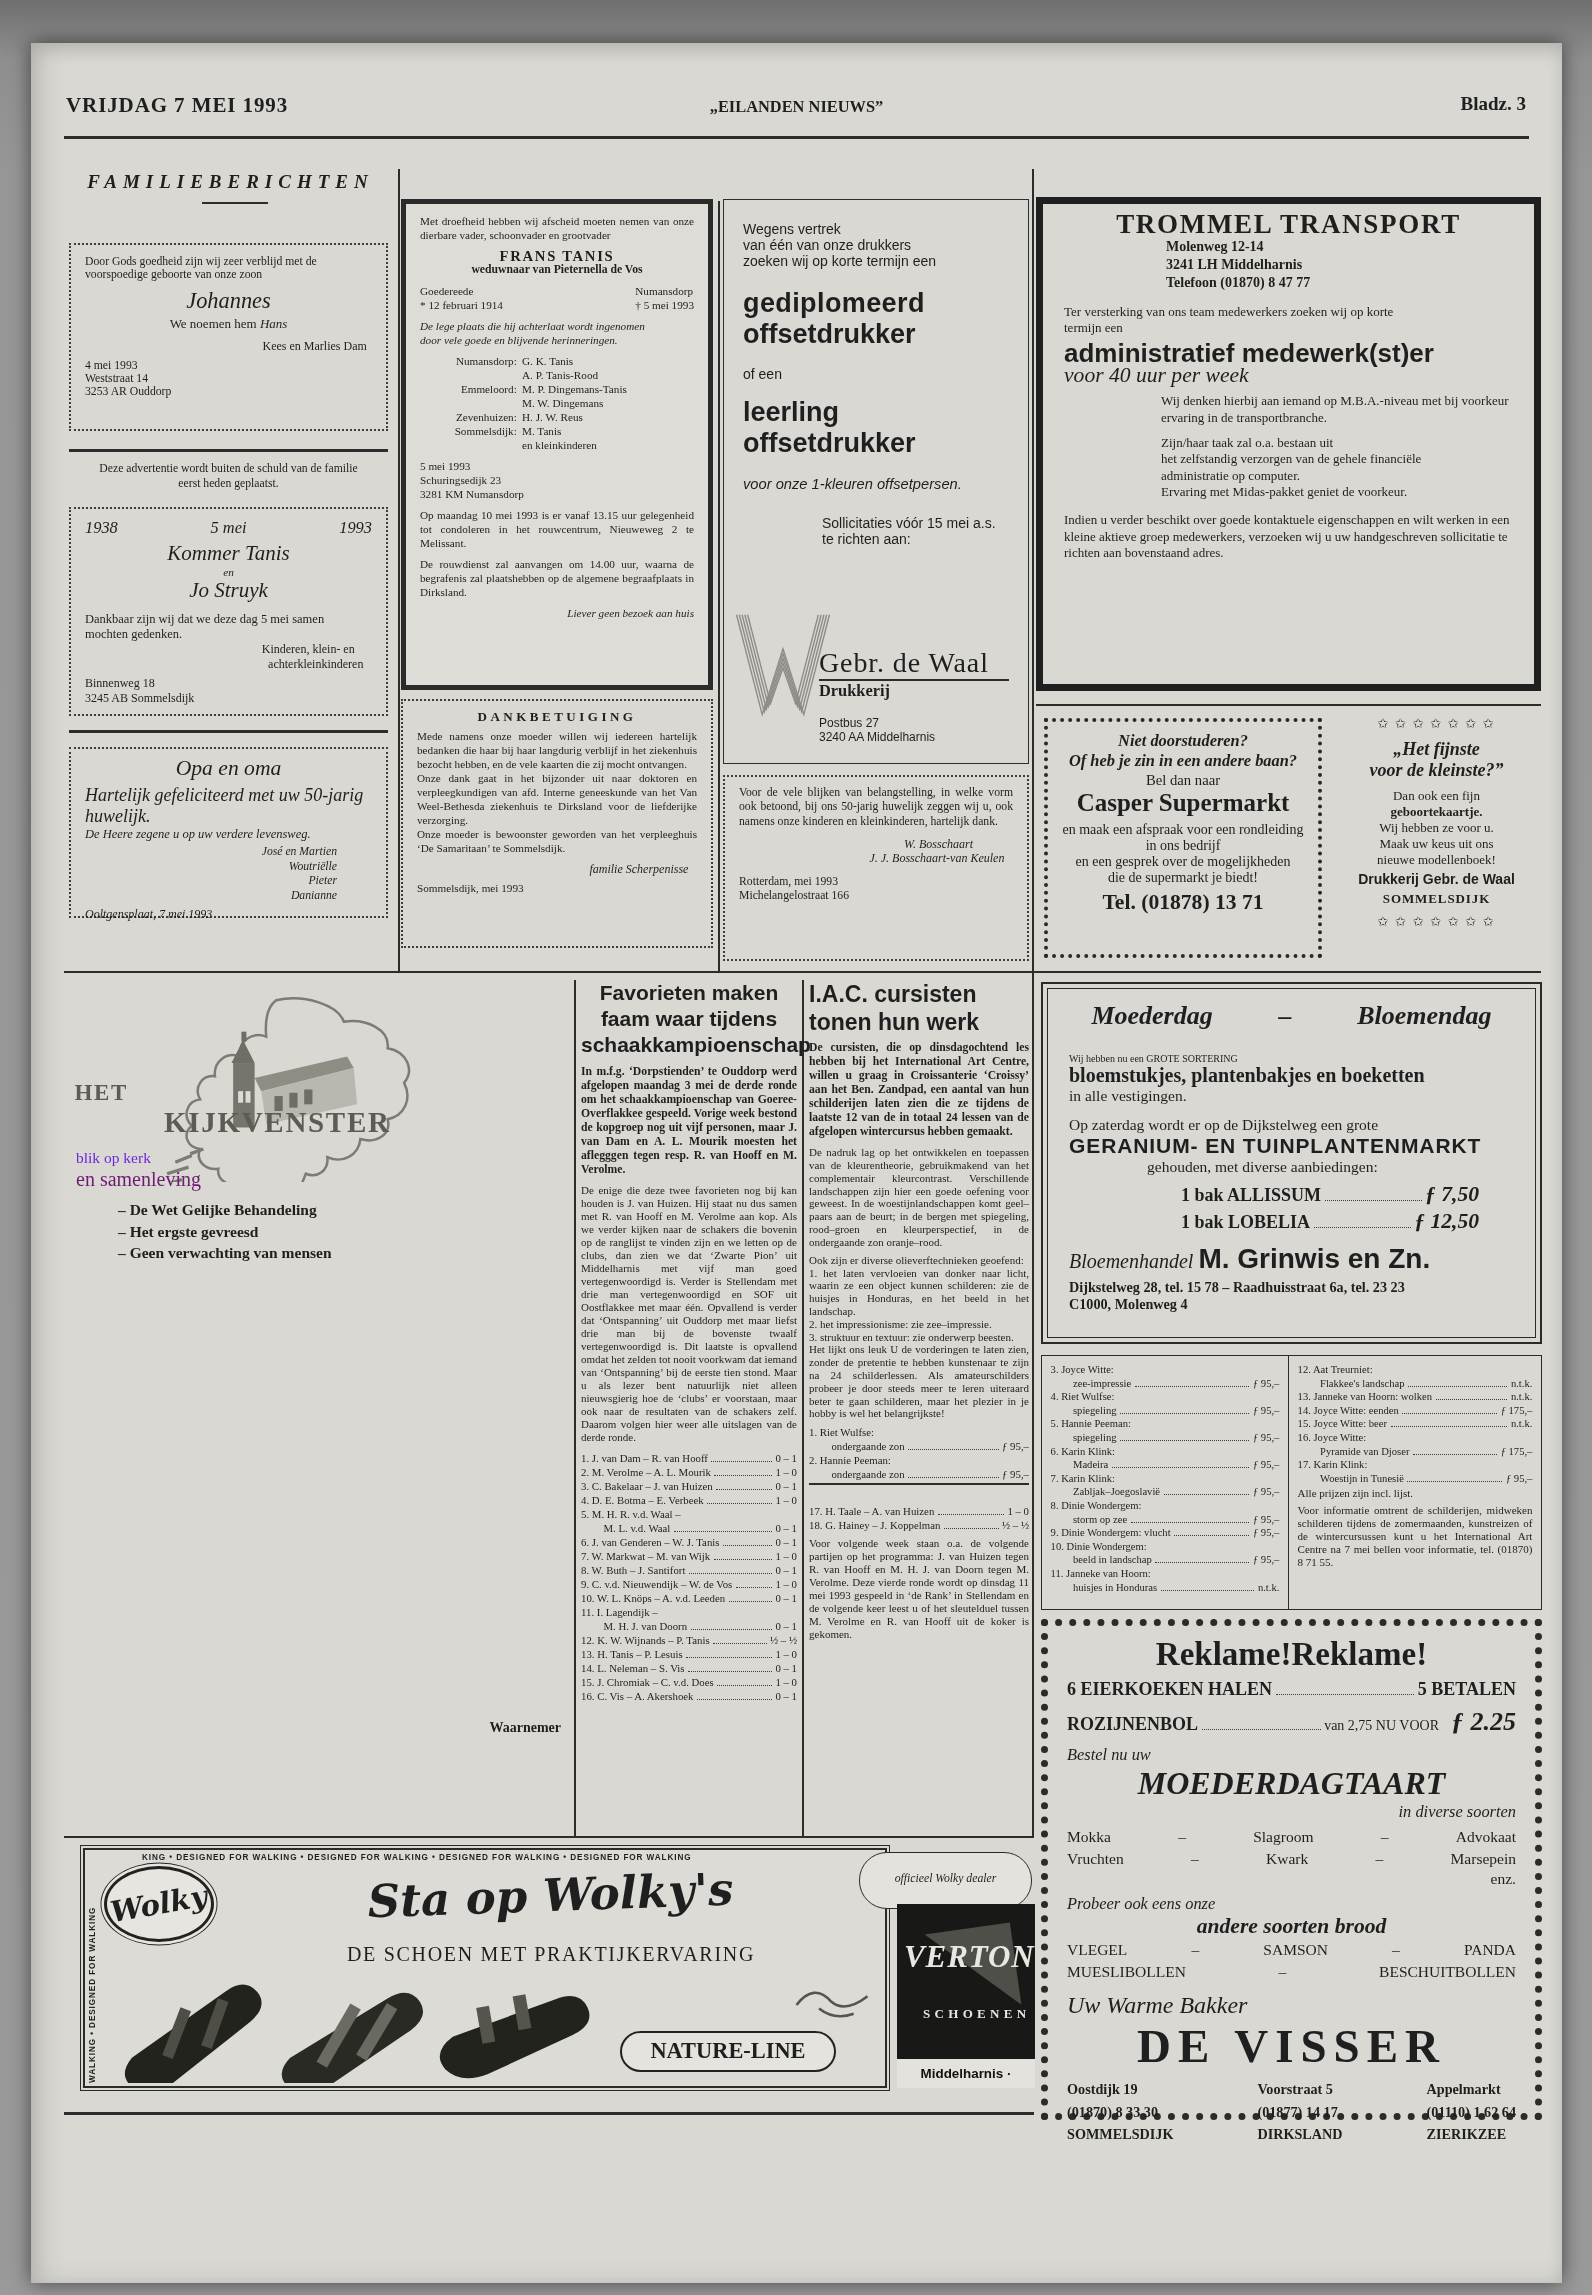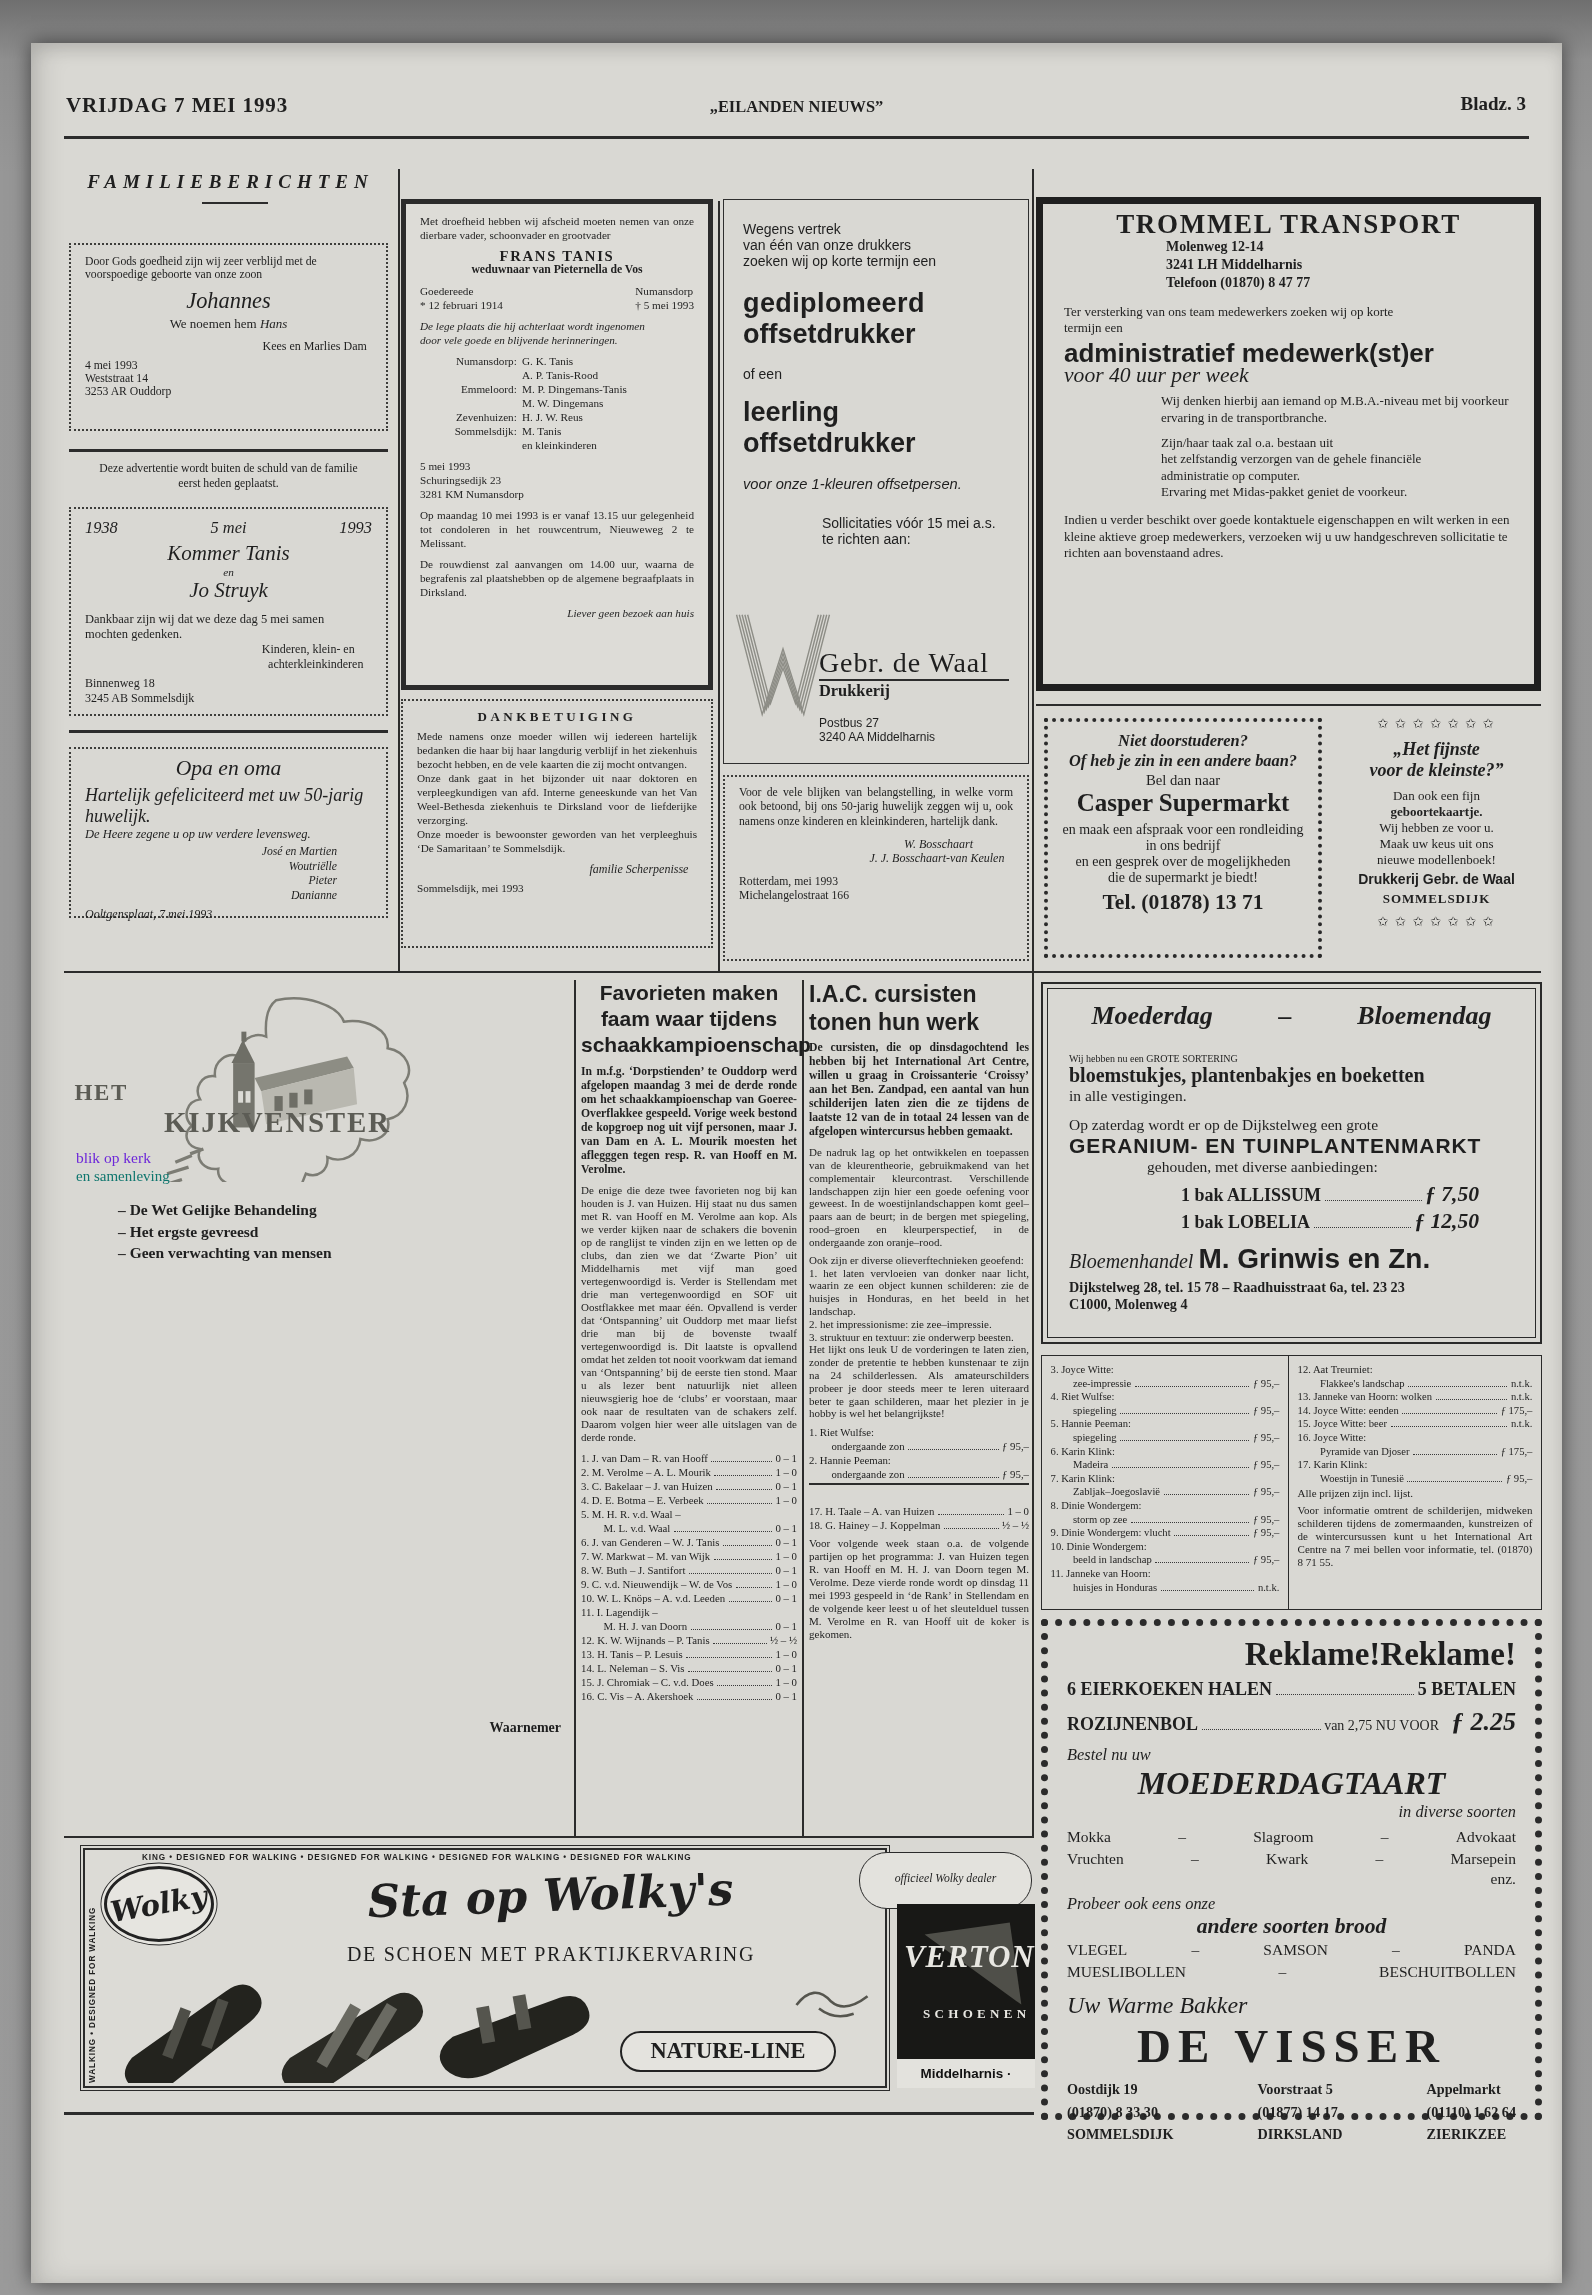--- a/index.html
+++ b/index.html
@@ -261,21 +261,21 @@
         <polygon points="132,120 244,92 248,136 138,160 " fill="#b9b8b0"></polygon>
         <rect x="148" y="126" width="10" height="18" fill="#6e6e66"></rect>
         <rect x="166" y="122" width="10" height="18" fill="#6e6e66"></rect>
         <rect x="184" y="118" width="10" height="18" fill="#6e6e66"></rect>
         <rect x="108" y="48" width="6" height="12" fill="#6e6e66"></rect>
       </g>
     </svg>
     <div class="abs b" style="left:10.4px;top:100px;font-size:23px;color:#5c5c55;letter-spacing:1.7px">HET</div>
     <div class="abs b" style="left:100px;top:126px;font-size:29px;color:#5c5c55;letter-spacing:1.7px">KIJKVENSTER</div>
     <div class="abs" style="left:12px;top:169px;font-size:15.5px;color:#6d28d9">blik op kerk</div>
-    <div class="abs" style="left:12px;top:188px;font-size:15px;color:#0f766e">en samenleving</div>
+    <div class="abs" style="left:12px;top:188px;font-size:20px;color:#701a75">en samenleving</div>
     <div class="abs rows" style="left:54px;top:219px;width:345px">
 
     <div class="b" style="font-size:15.5px;line-height:21.6px">– De Wet Gelijke Behandeling</div>
         <div class="b" style="font-size:15.5px;line-height:21.6px">– Het ergste gevreesd</div>
         <div class="b" style="font-size:15.5px;line-height:21.6px">– Geen verwachting van mensen</div>
       </div>
     <div class="abs kcol rows" style="left:17.3px;top:290px;width:235px">
 
     <p></p>
         <p></p>
@@ -595,21 +595,21 @@
             <span class="dots"></span>
             <span class="p">ƒ  95,–</span>
         </div>
         </div>
       <div style="font-size:11px;margin-top:1.7px">Alle prijzen zijn incl. lijst.</div>
       <div class="j" style="font-size:11px;line-height:13px;margin-top:5.2px">Voor informatie omtrent de schilderijen, midweken schilderen tijdens de zomermaanden, kunstreizen of de wintercursussen kunt u het International Art Centre na 7 mei bellen voor informatie, tel. (01870) 8 71 55.</div>
     </div>
   </div>
 
   <div class="abs" style="left:1010px;top:1576px;width:501px;height:501px;border:7.8px dotted #2b2b2b;padding:10.4px 19px">
-    <div style="display:flex;justify-content:flex-end" class="b">
+    <div style="display:flex;justify-content:center" class="b">
       <span style="font-size:33px">Reklame!</span>
       <span style="font-size:33px">Reklame!</span>
     </div>
     <div class="row" style="font-size:18px;margin-top:5.2px">
       <span class="t b">6 EIERKOEKEN HALEN</span>
         <span class="dots"></span>
         <span class="p b">5 BETALEN</span>
     </div>
     <div class="row" style="font-size:18px;margin-top:7px;align-items:baseline">
       <span class="t b">ROZIJNENBOL</span>

